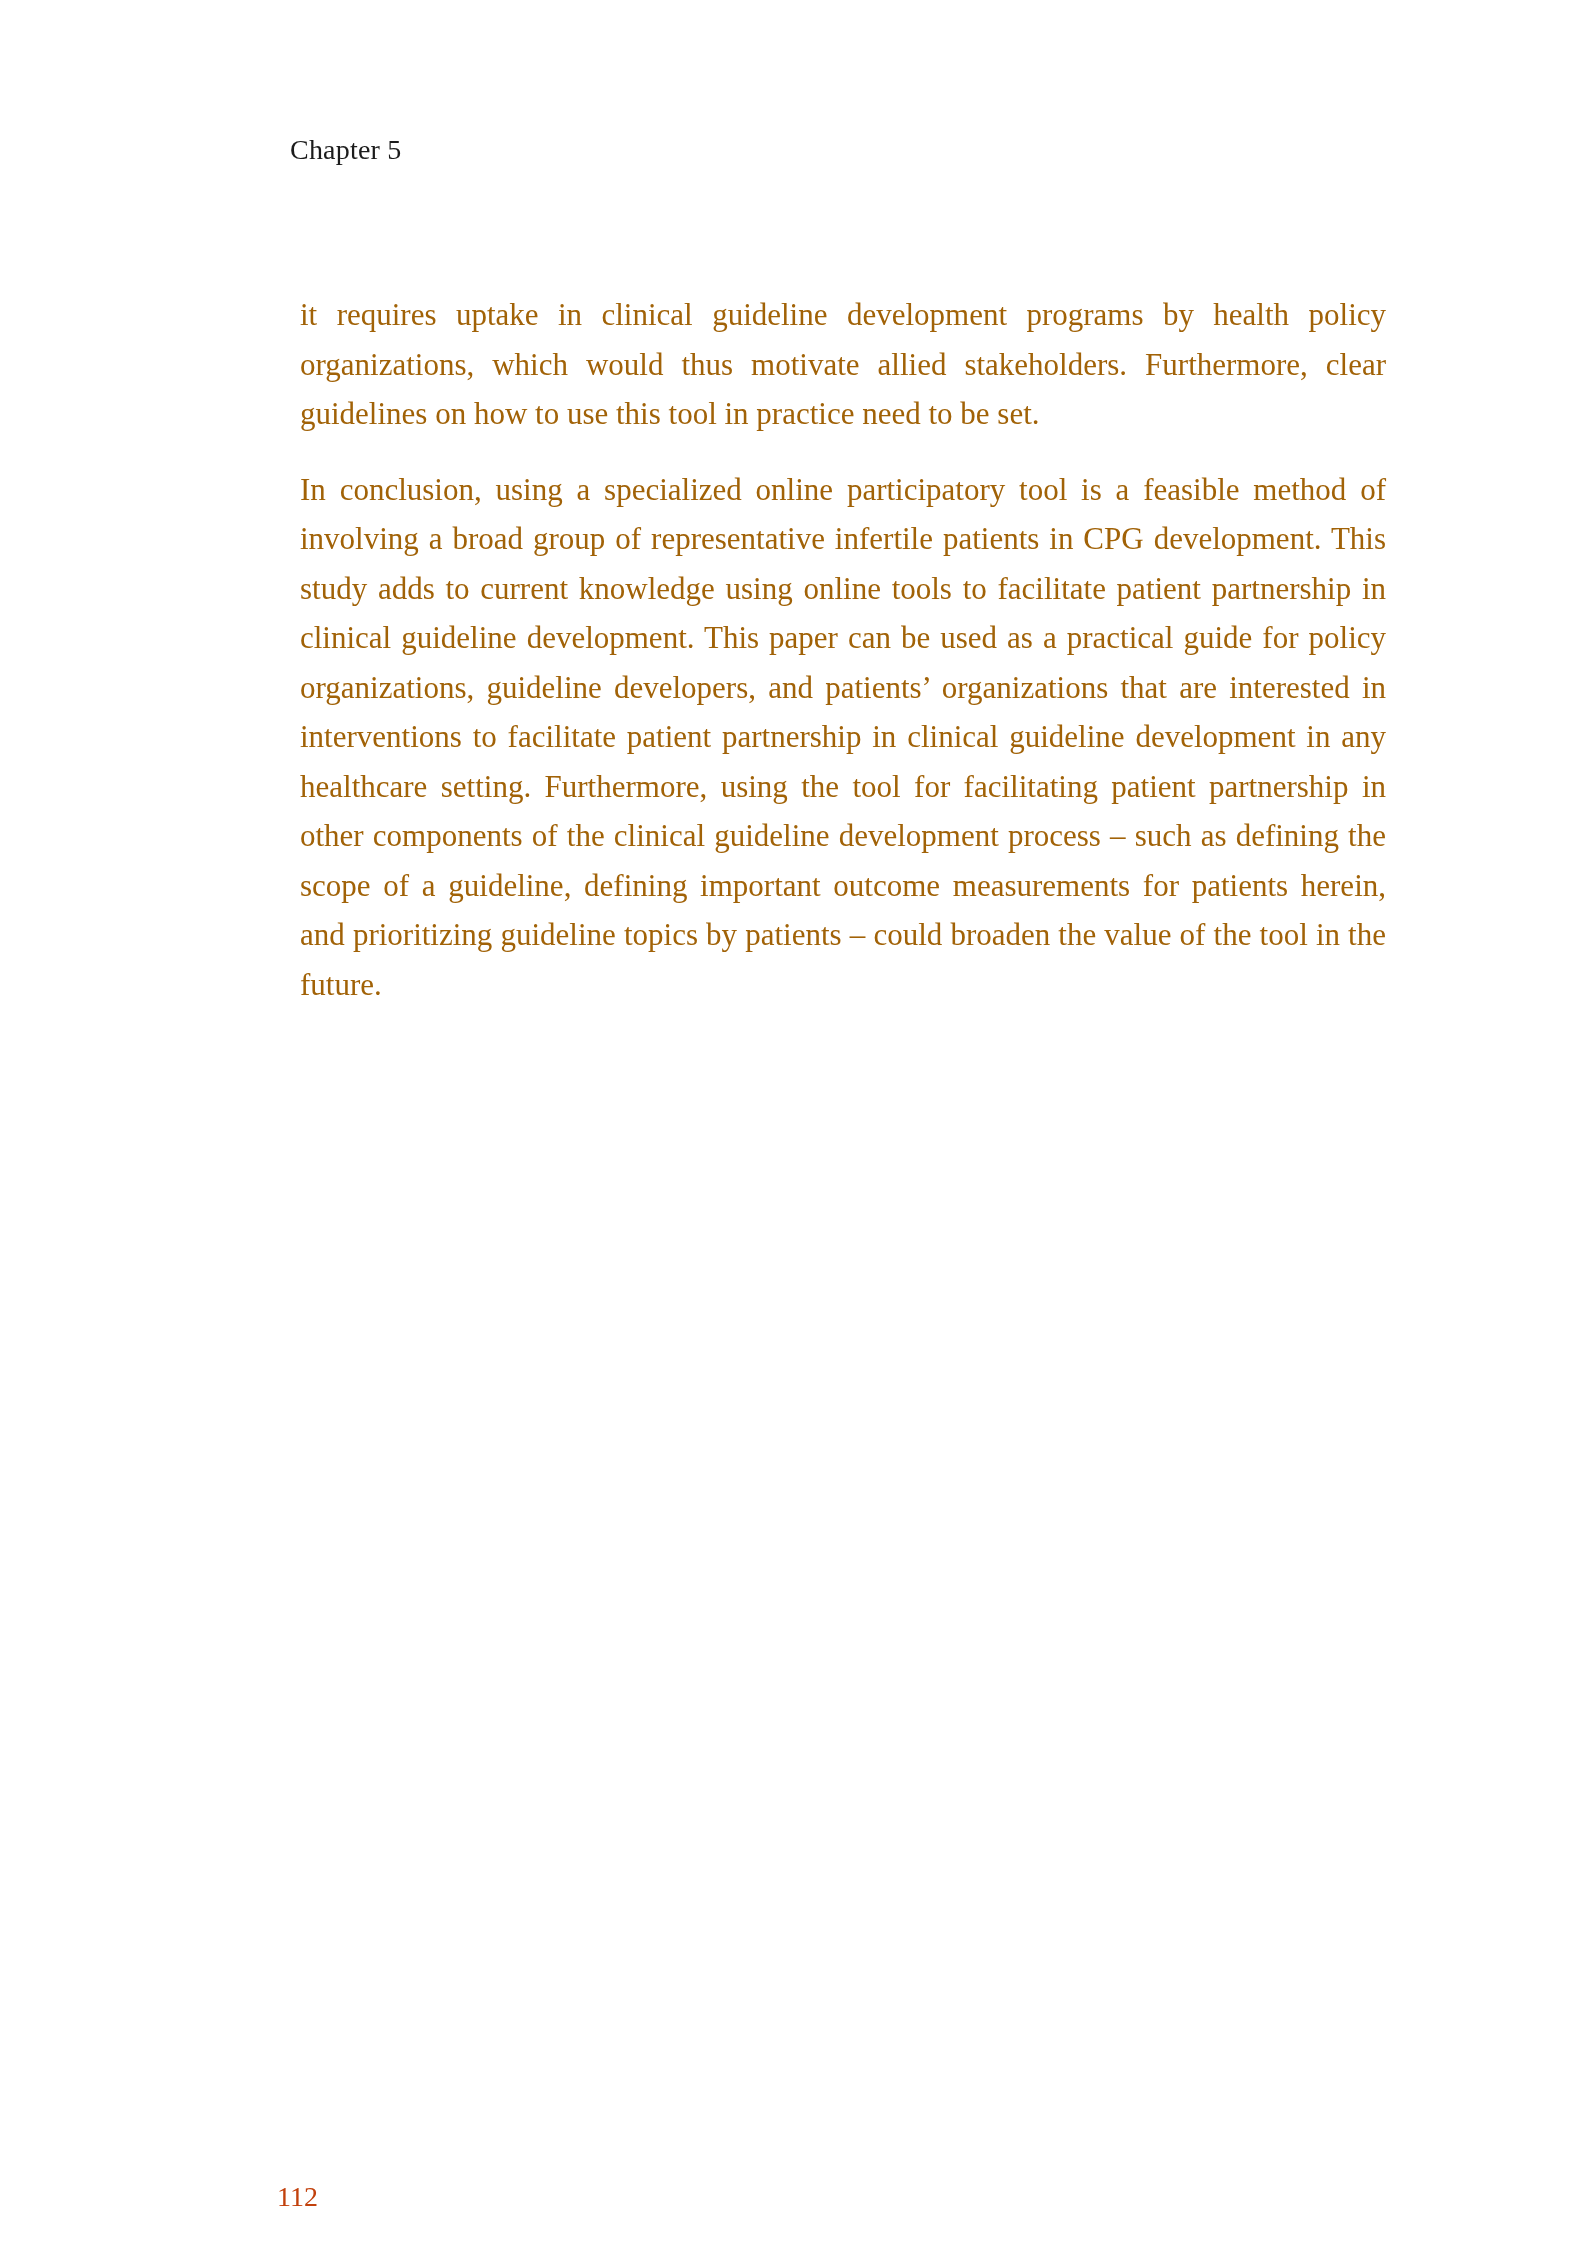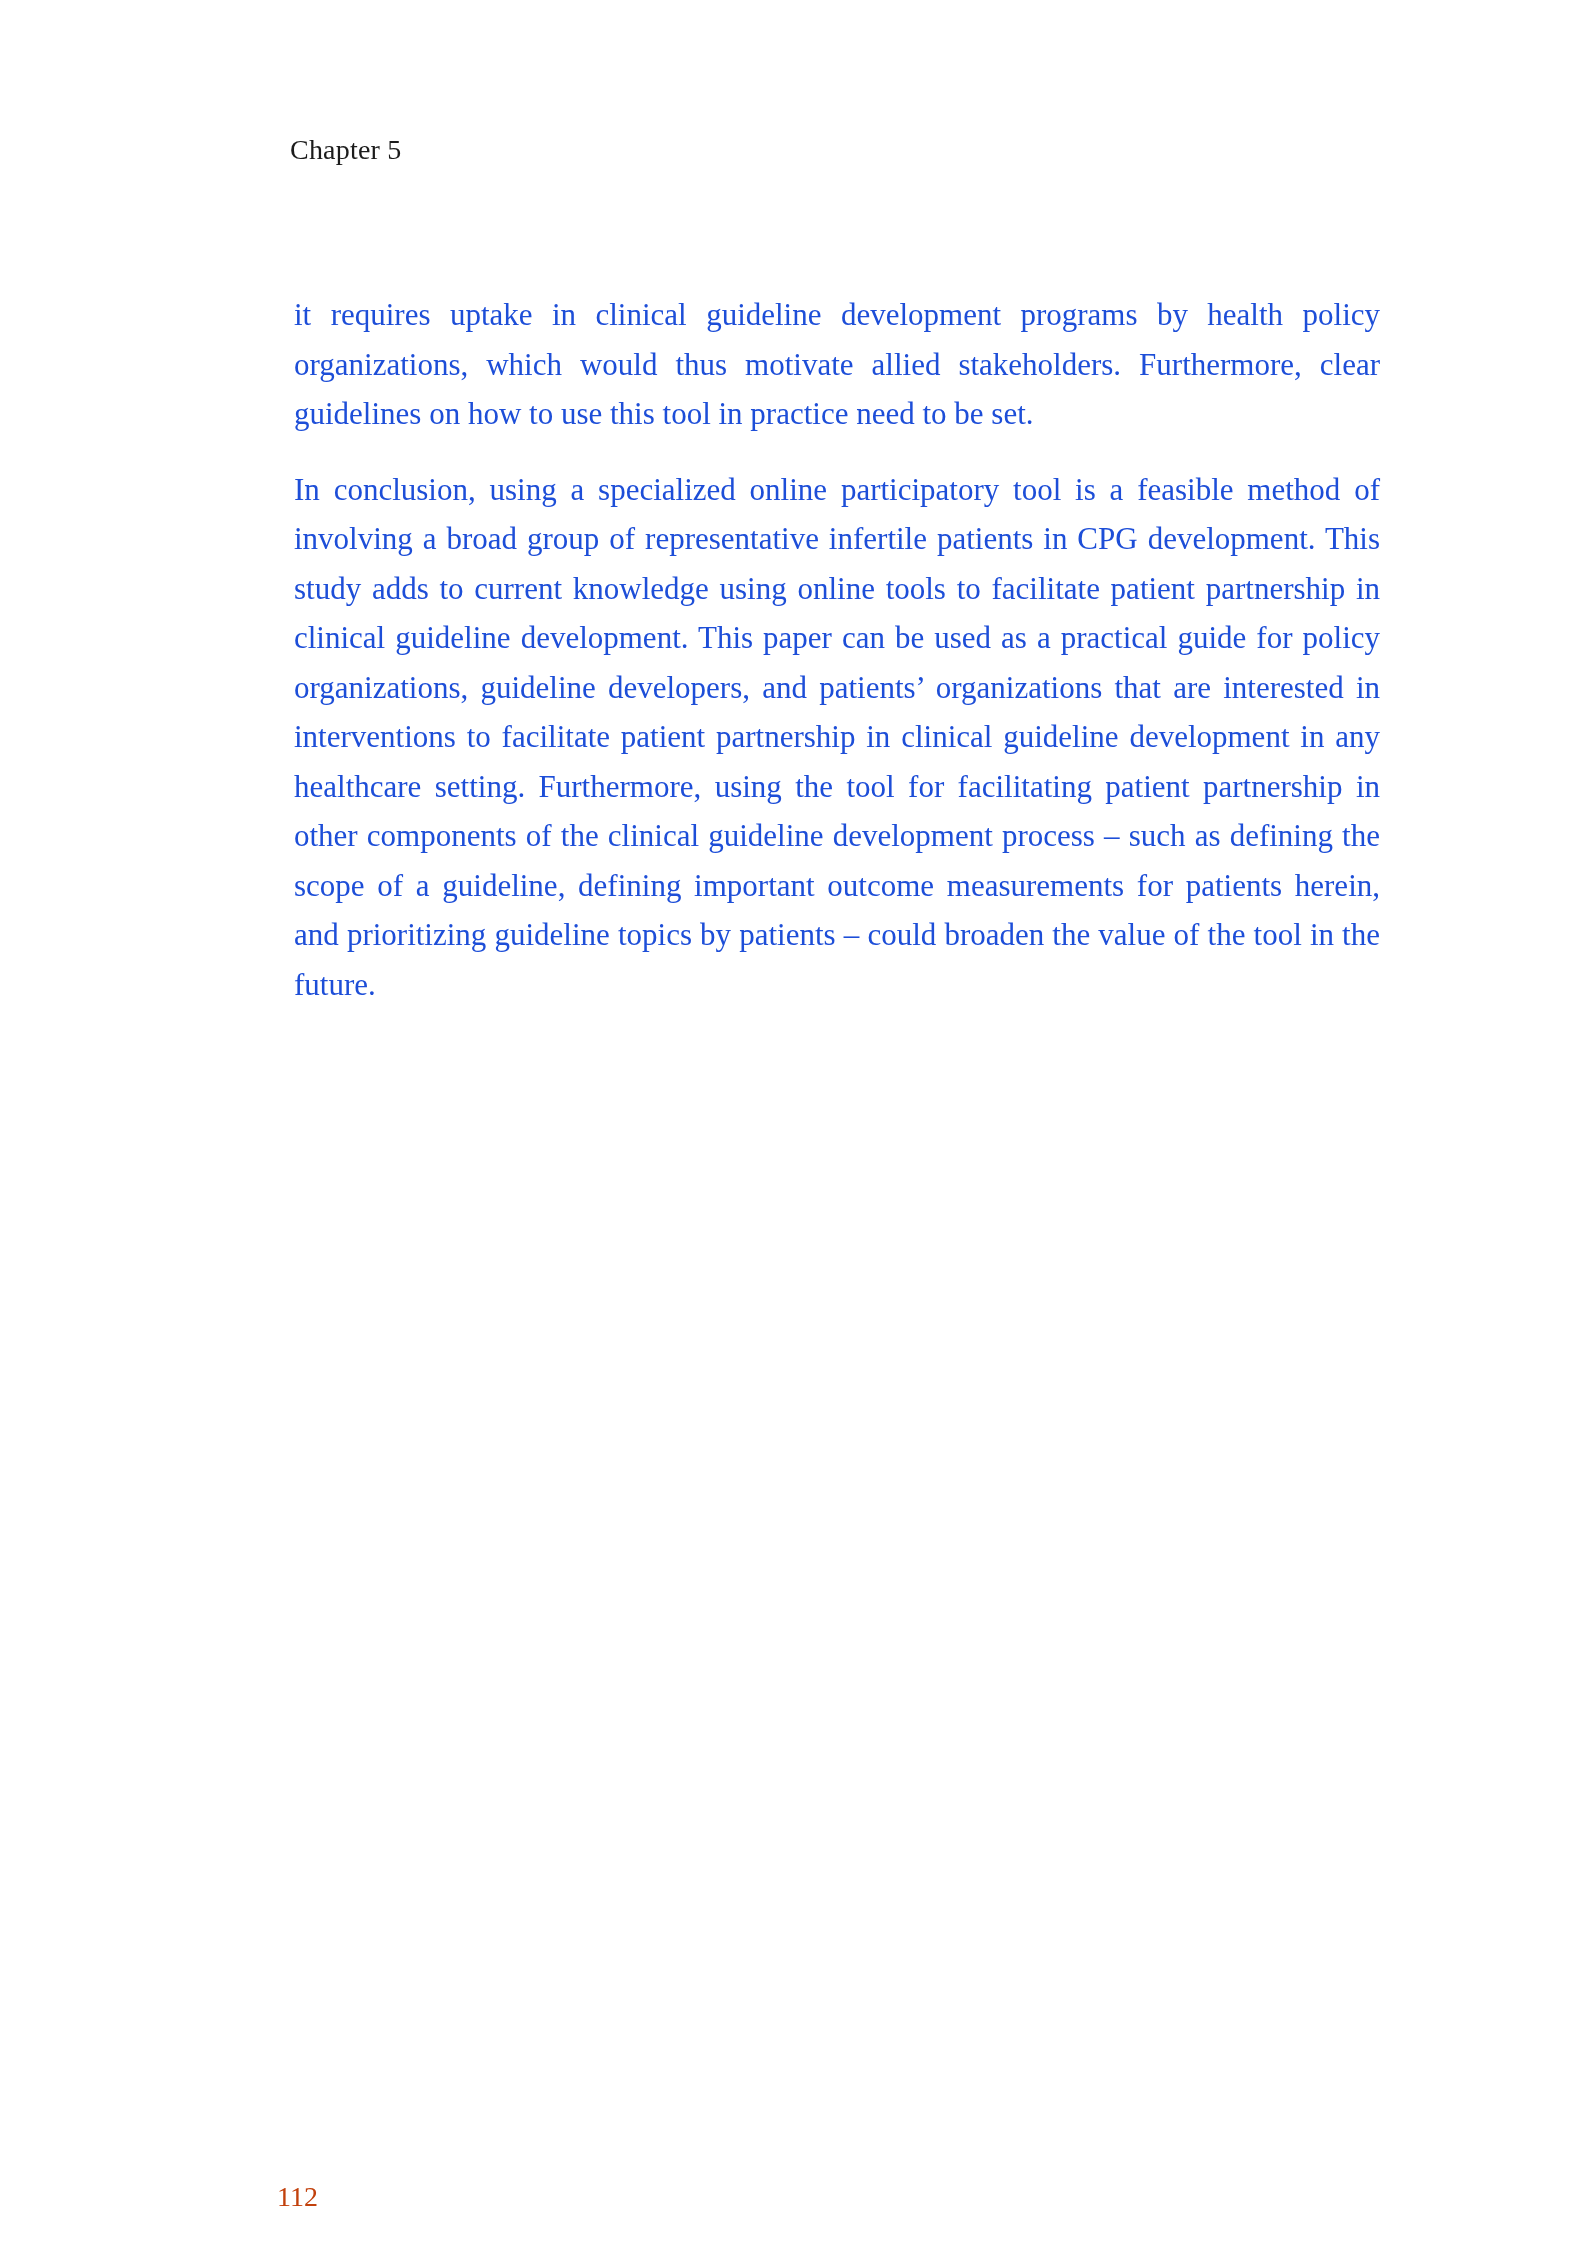--- a/index.html
+++ b/index.html
@@ -25,25 +25,25 @@
     top: 95px;
     left: 238px;
     font-size: 28px;
     letter-spacing: 0.2px;
     color: #1c1c1c;
   }
 
   .body-text {
     position: absolute;
     top: 238px;
-    left: 242px;
+    left: 248px;
     width: 1138px;
     font-size: 31px;
     line-height: 49.5px;
-    color: #1d4ed8;
+    color: #a16207;
   }
 
   .body-text p {
     text-align: justify;
     margin: 0;
   }
 
   .page-number {
     position: absolute;
     top: 2142px;

